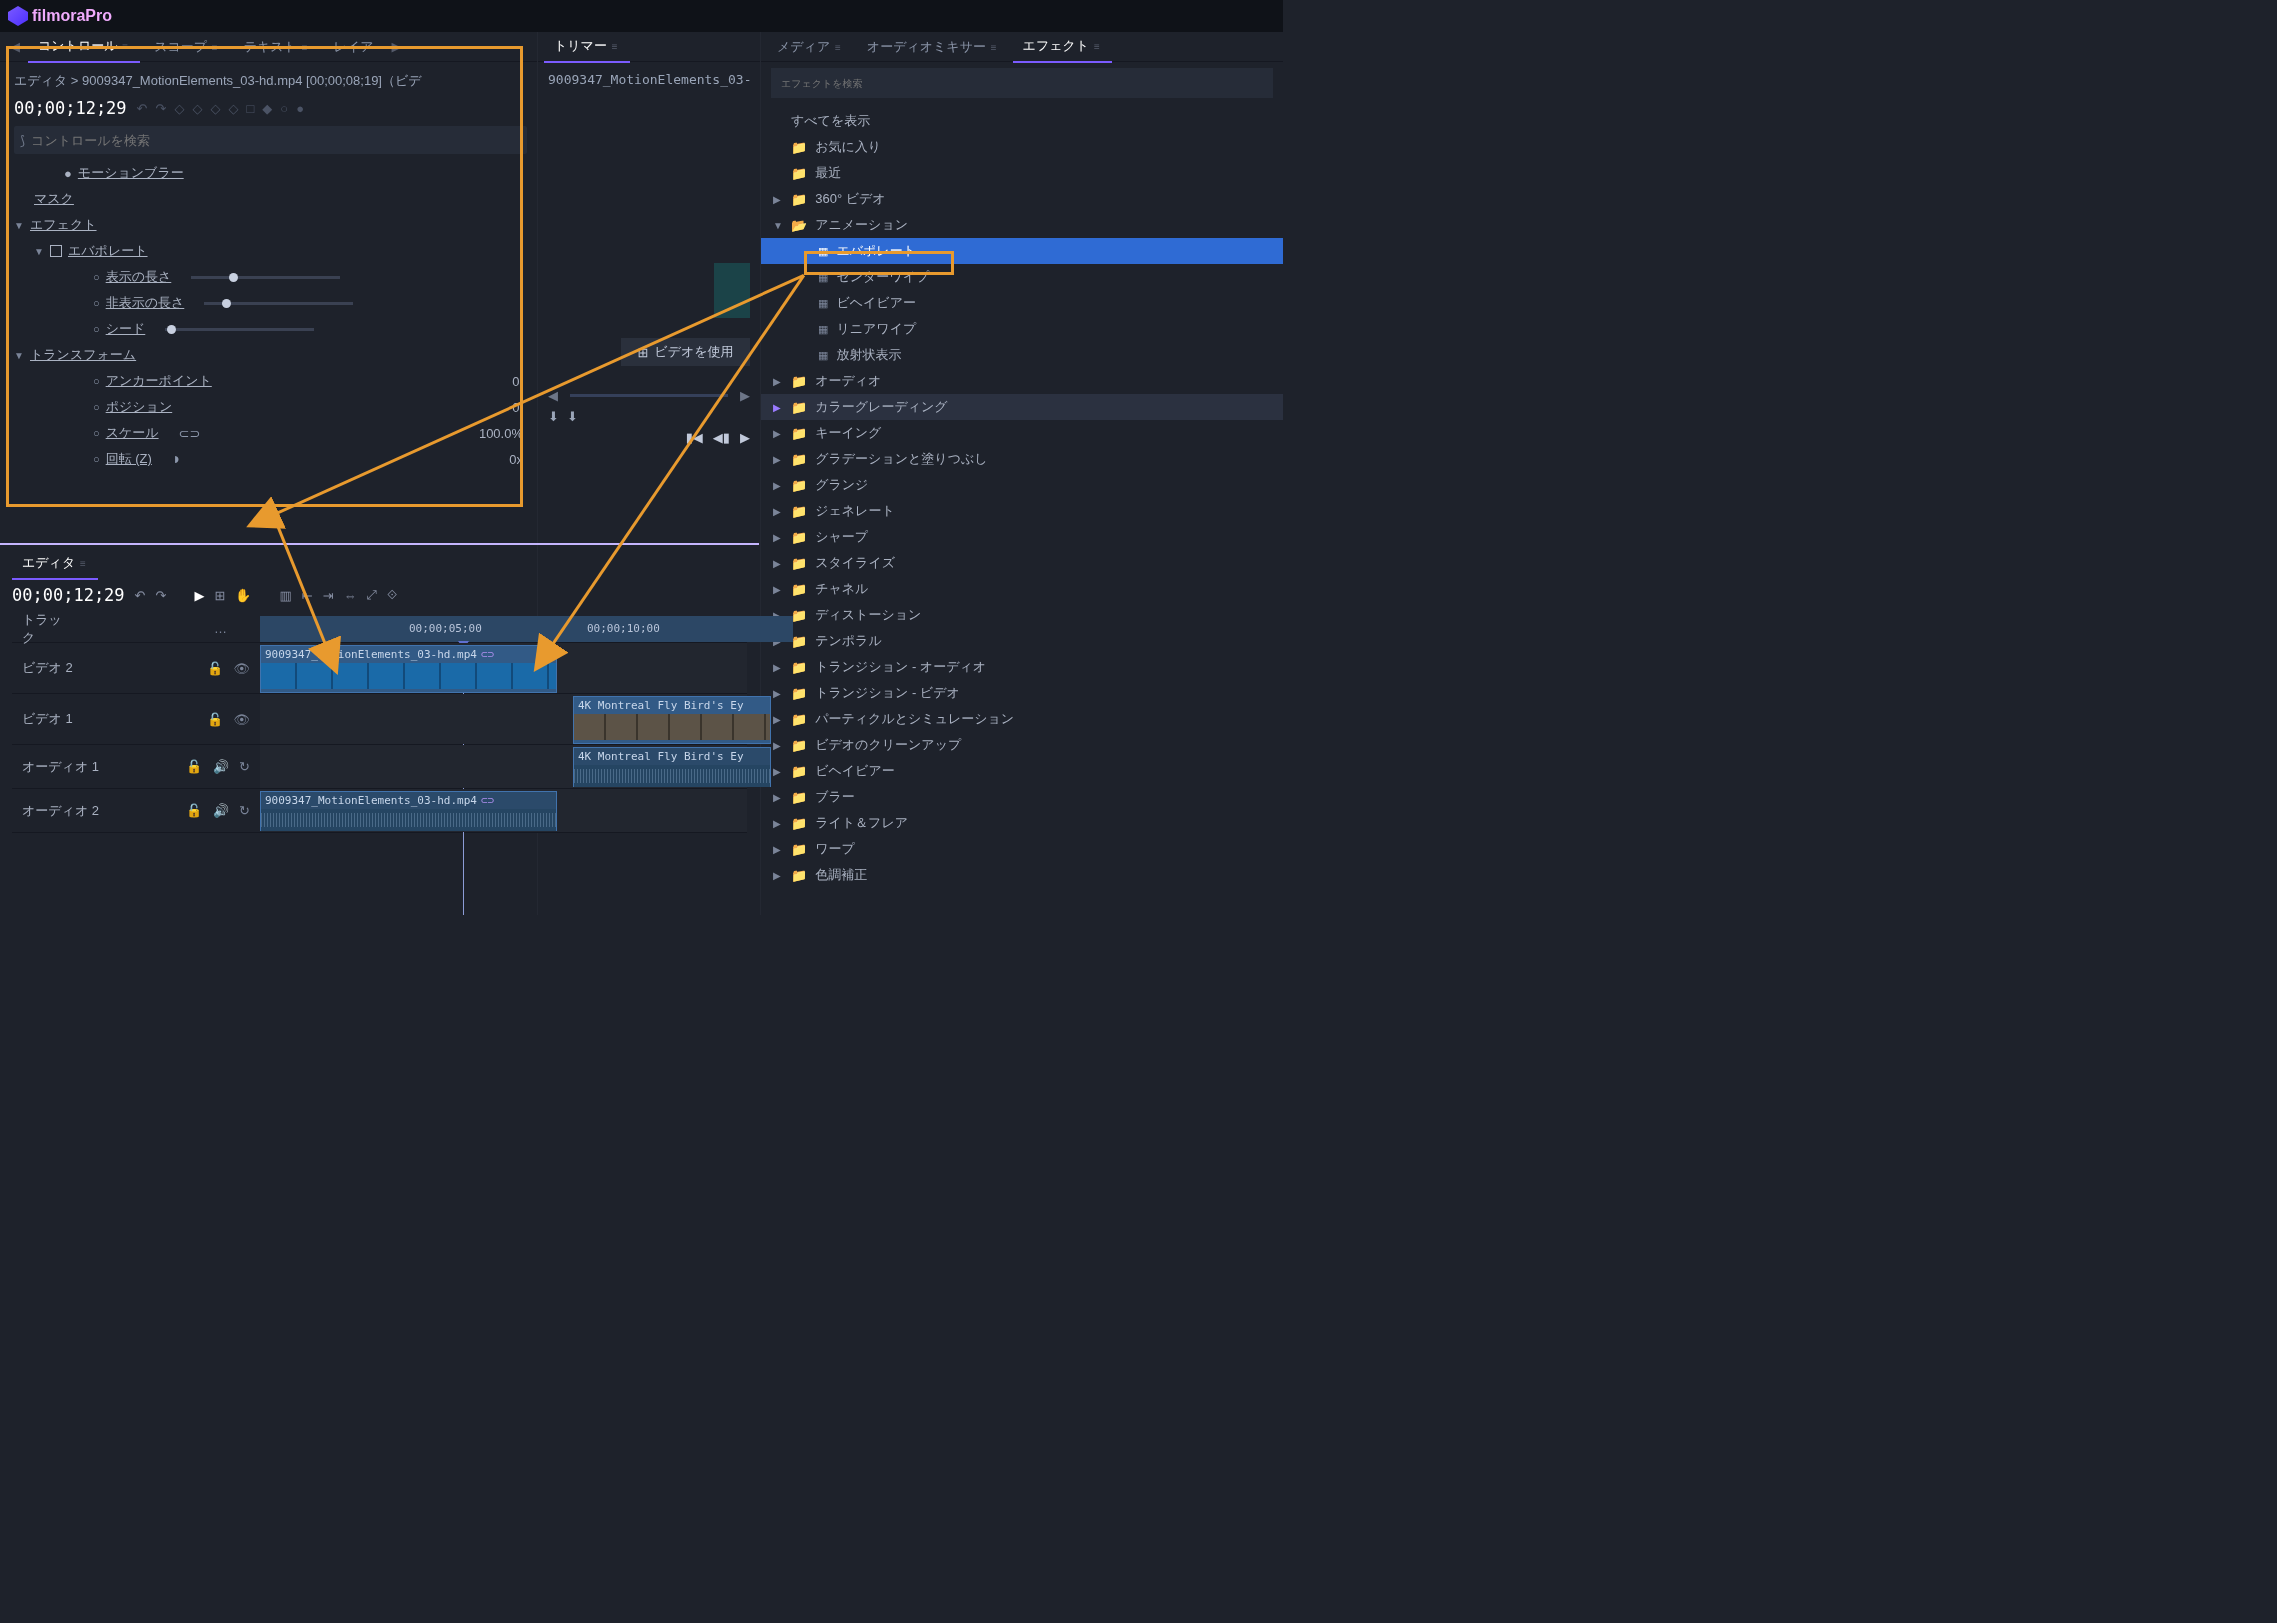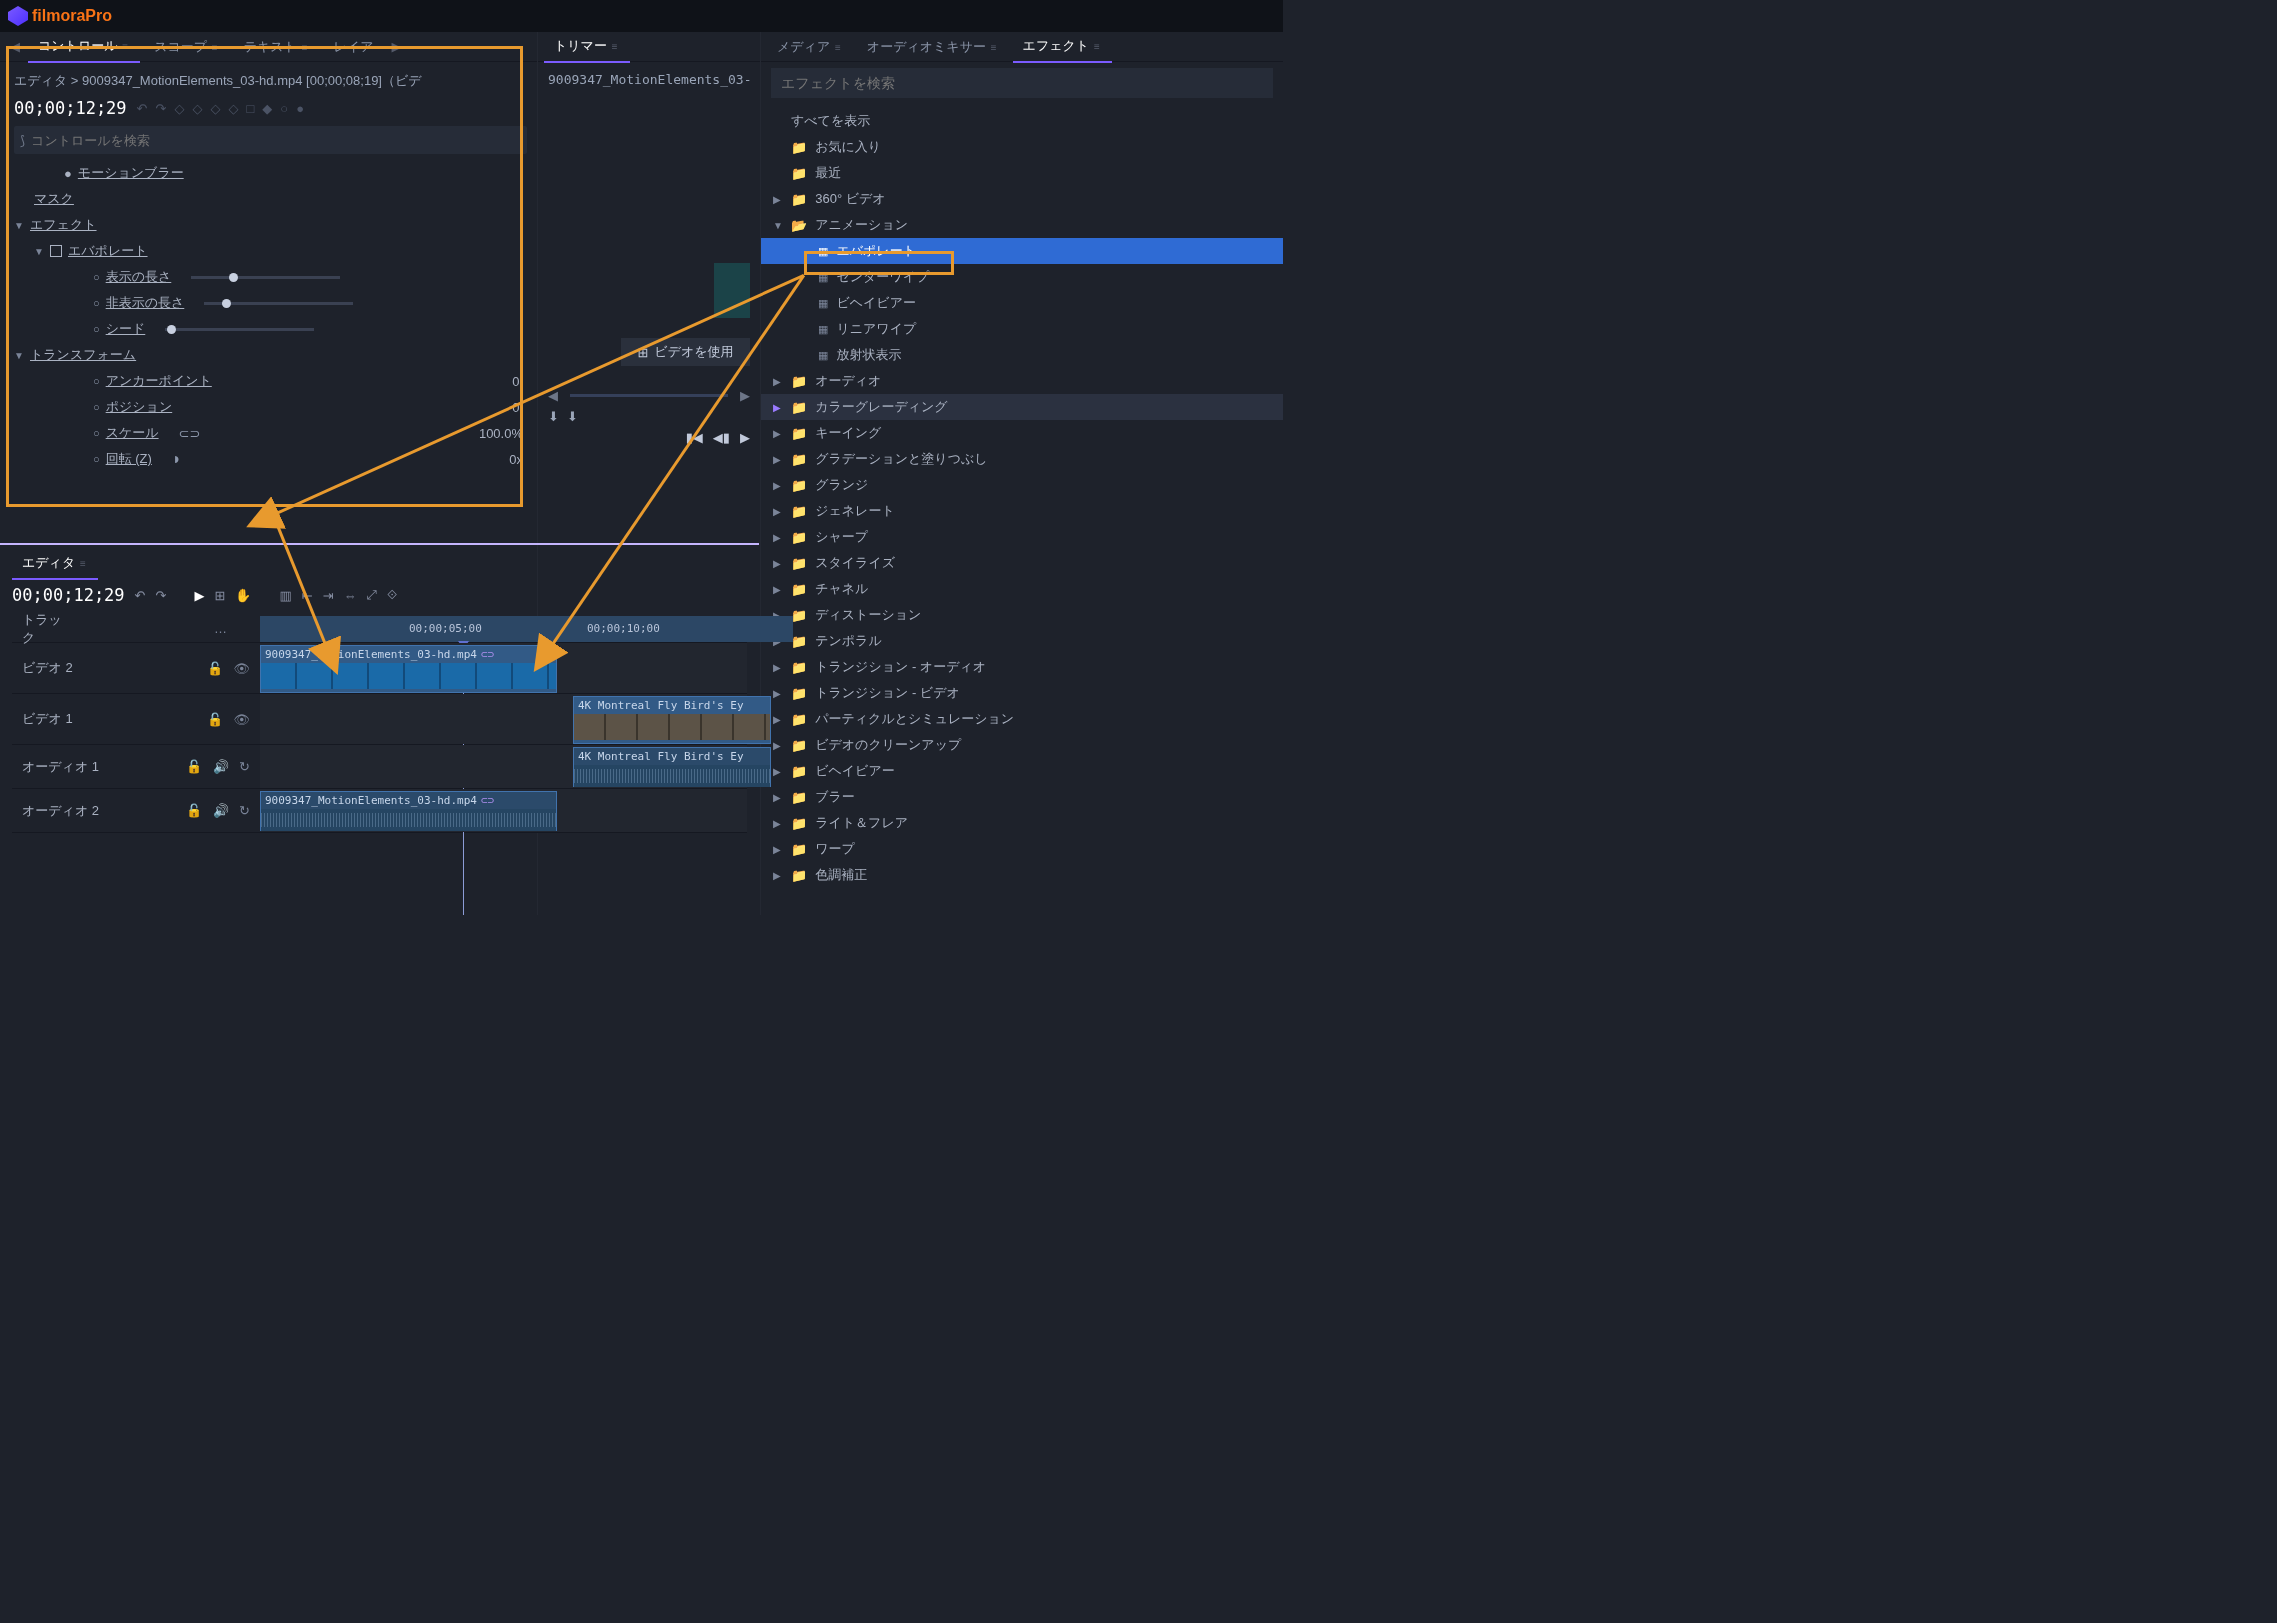--- a/index.html
+++ b/index.html
@@ -19,21 +19,21 @@
     display: flex;
     align-items: center;
     padding: 0 8px;
   }
   .logo { display: flex; align-items: center; gap: 4px; }
   .logo-badge {
     width: 20px; height: 20px;
     background: linear-gradient(135deg,#7b5bff,#4c2fff);
     clip-path: polygon(50% 0,100% 30%,100% 70%,50% 100%,0 70%,0 30%);
   }
-  .logo-text { color: #f97316; font-weight: bold; font-size: 16px; }
+  .logo-text { color: #f0abfc; font-weight: bold; font-size: 16px; }
 
   .main-row { display:flex; height: calc(100% - 32px); }
   .left-col { width: 537px; }
   .mid-col  { width: 223px; border-left:1px solid #242832;}
   .right-col{ flex:1; border-left:1px solid #242832;}
 
   
   .tabs {
     height: 30px; display:flex; align-items:center; padding:0 6px;
     border-bottom:1px solid #151821;
@@ -109,21 +109,21 @@
   .preview{ margin-top:166px; display:flex; justify-content:flex-end;}
   .preview-thumb{ width:36px; height:55px; background:#1b4348;}
   .use-btn{ display:flex; align-items:center; gap:6px; margin:20px 0 8px auto; width:129px; height:28px; justify-content:center; background:#2a303c; color:#c1c9da; font-size:13px; cursor:pointer;}
   .mini-scrub{ display:flex; align-items:center; gap:6px; color:#6d7688; padding-top:14px; justify-content:space-between;}
   .mini-scrub .track-mini{ flex:1; height:3px; background:#35405a; margin:0 6px;}
   .dl-icons{ display:flex; gap:8px; color:#9aa5b8; padding-top:6px;}
   .playbar{ display:flex; gap:10px; justify-content:flex-end; color:#c1c9da; padding-top:6px;}
 
   
   .fx-search{ margin:6px 10px 10px 10px;}
-  .fx-search input{ width:100%; height:30px; background:#262c38; border:0; color:#8c97ab; padding:0 10px; font-size:14px; outline:none;}
+  .fx-search input{ width:100%; height:30px; background:#262c38; border:0; color:#8c97ab; padding:0 10px; font-size:10px; outline:none;}
   .fx-tree{ }
   .fx-row{ display:flex; align-items:center; height:26px; padding-left:12px; gap:8px; cursor:pointer;}
   .fx-row.depth1{ padding-left:30px;}
   .fx-row.depth2{ padding-left:57px;}
   .fx-row .caret{ width:10px; color:#7a8498; font-size:10px;}
   .fx-row .folder{ color:#6a7386;}
   .fx-row .preset{ color:#7a8498; font-size:11px;}
   .fx-row.selected{ background:#2f6bd4; color:#fff;}
   .fx-row.selected .preset,.fx-row.selected .caret{ color:#fff;}
   .fx-row.hover{ background:#2b3140;}

